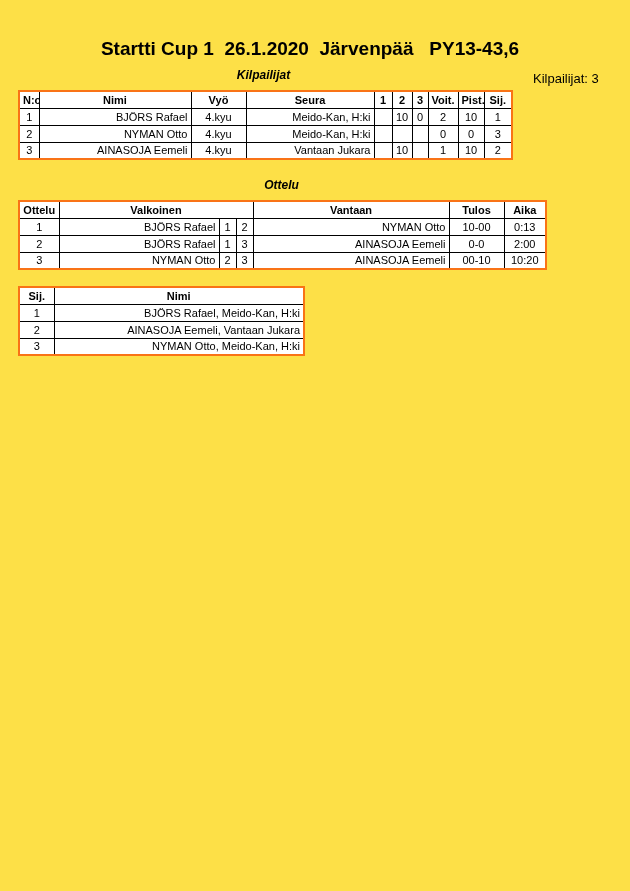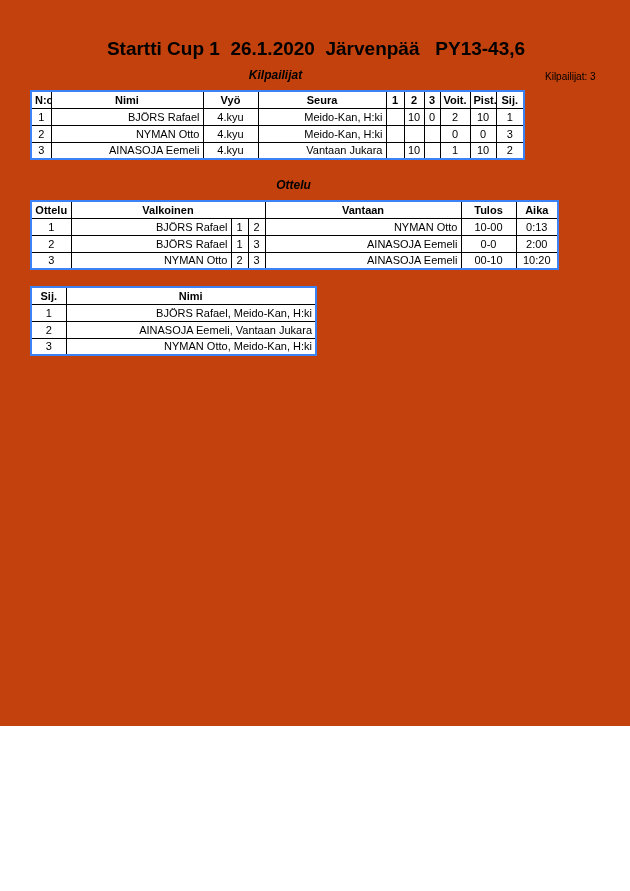--- a/index.html
+++ b/index.html
@@ -4,43 +4,43 @@
 <style>
   * { margin:0; padding:0; box-sizing:border-box; }
   html, body { background:#ffffff; }
   body {
     width:630px; height:891px;
     font-family:"Liberation Sans", sans-serif;
     color:#000;
   }
   .page {
     position:relative;
-    width:630px; height:726px;
-    padding:38px 28px 0 30px;
-    background:#c2410c;
+    width:630px; height:891px;
+    padding:38px 28px 0 18px;
+    background:#fde047;
   }
   .doc-title {
     text-align:center;
     font-weight:bold;
     font-size:19px;
     line-height:22px;
     white-space:pre;
   }
   .sec-title {
     font-weight:bold;
     font-size:12px;
     line-height:14px;
     text-align:center;
     font-style:italic;
   }
   .sec-head-k { position:relative; width:491px; margin-top:8px; }
   .count-label {
     position:absolute;
     left:515px; top:3px;
-    font-size:10px;
+    font-size:13px;
     font-weight:normal;
     white-space:nowrap;
   }
   .sec-ottelut  { margin-top:18px; }
   .sec-tulokset { margin-top:16px; }
   .tbl-wrap-2 { width:527px; }
   .tbl-wrap-3 { width:285px; }
   table {
     border-collapse:collapse;
     table-layout:fixed;
@@ -52,21 +52,21 @@
   table.t3 { width:285px; }
   th, td {
     border:1px solid #000;
     font-size:11px;
     height:17px;
     padding:0 3px;
     overflow:hidden;
     white-space:nowrap;
     vertical-align:middle;
   }
-  table { border:2px solid #3b82f6; }
+  table { border:2px solid #f97316; }
   th { font-weight:bold; text-align:center; }
   td.ac { text-align:center; }
   td.al { text-align:right; padding-left:4px; }
 </style>
 </head>
 <body>
 
 <div class="page">
 
   <div class="doc-title">Startti Cup 1  26.1.2020  Järvenpää   PY13-43,6</div>

